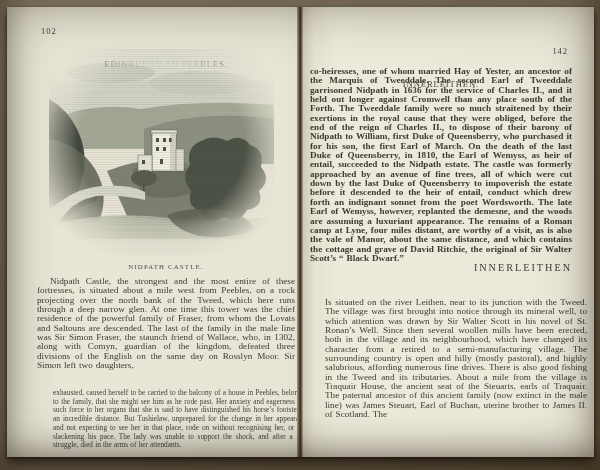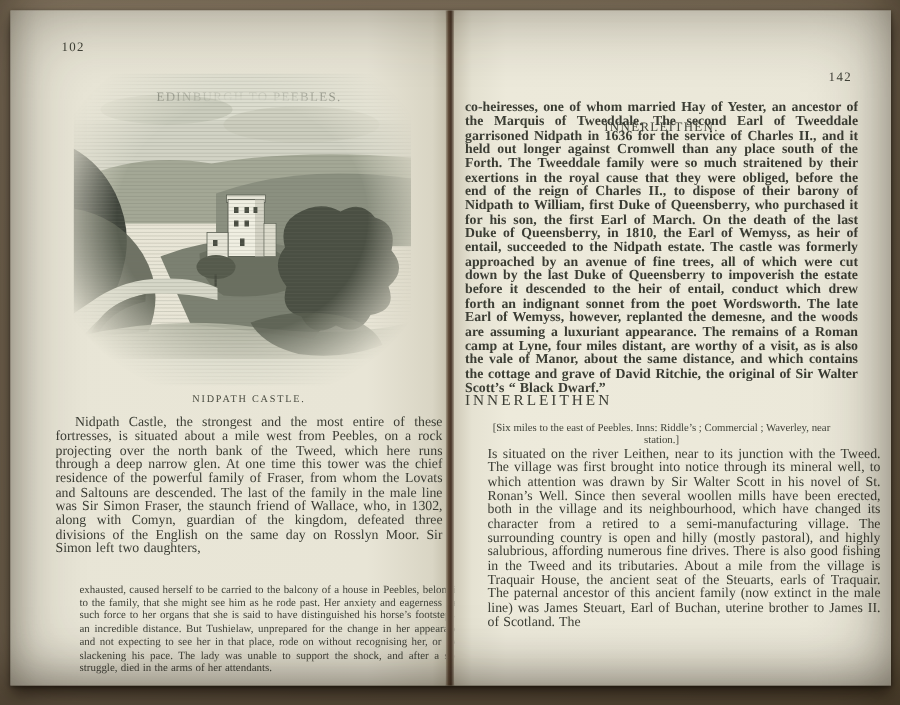--- a/index.html
+++ b/index.html
@@ -13,41 +13,42 @@
     box-shadow:inset 0 0 55px rgba(35,25,12,.5), inset 0 -18px 30px rgba(25,18,8,.35);}
   .book{
     position:absolute;left:7px;top:7px;right:6px;bottom:13px;
     background:#e9e6d7;
     box-shadow:0 6px 10px rgba(15,10,4,.72), 0 1px 3px rgba(0,0,0,.6), inset 0 0 8px rgba(70,55,35,.35);
   }
   .page{position:absolute;top:0;bottom:0;color:#3a3c33;}
   .page.left{
     left:0;width:290px;
     background:linear-gradient(to right,#e2dfcf 0%,#e9e6d7 6%,#e8e5d6 82%,#d9d5c4 97%,#c8c3b0 100%);
+    padding-left:48px;
   }
   .page.right{
     left:296px;right:0;
     background:linear-gradient(to right,#cfcab8 0%,#e5e2d2 4%,#edeadb 12%,#ebe8d9 100%);
   }
   .spine{position:absolute;left:290px;top:0;bottom:0;width:6px;
     background:linear-gradient(to right,#b0a894 0%,#5c4836 35%,#443226 62%,#b7af9c 100%);}
   .hdr{position:absolute;height:12px;font-size:8.6px;letter-spacing:.9px;color:#42443a;}
   .hdr .runtitle{display:block;width:100%;text-align:center;margin-top:33px;}
   .hdr .pagenum{position:absolute;top:0;}
   .bodytext{
     margin:0;position:absolute;text-align:justify;
     font-size:9.2px;line-height:9.35px;word-spacing:.6px;color:#3b3d34;overflow:hidden;
   }
   .ital{}
   .caption{position:absolute;text-align:center;font-size:6.8px;letter-spacing:1.2px;color:#4a4c41;}
   .footnote{
     margin:16px;position:absolute;text-align:justify;
     font-size:7.3px;line-height:8.7px;word-spacing:.3px;color:#41433a;overflow:hidden;
   }
-  .sechead{margin:0;position:absolute;text-align:left;font-weight:normal;
+  .sechead{margin:0;position:absolute;text-align:right;font-weight:normal;
     font-size:10.2px;letter-spacing:2px;color:#3b3d34;}
   .innsnote{margin:0;position:absolute;text-align:center;
     font-size:7.2px;line-height:8.2px;color:#41433a;}
   
   .page.left .hdr{top:19px;left:30px;width:258px;}
   .page.left .pagenum{left:4px;}
   .engraving{position:absolute;left:42px;top:42px;width:225px;height:208px;}
   .engraving svg{display:block;width:100%;height:100%;}
   .caption{top:256px;left:30px;width:258px;}
   .leftpara{top:270px;left:30px;width:258px;height:97px;text-indent:13px;}
@@ -137,19 +138,18 @@
     <div class="page right">
       <div class="hdr">
         <span class="runtitle">INNERLEITHEN.</span>
         <span class="pagenum">142</span>
       </div>
 
       <p class="bodytext rp1">co-heiresses, one of whom married Hay of Yester, an ancestor of the Marquis of Tweeddale. The second Earl of Tweeddale garrisoned Nidpath in 1636 for the service of Charles II., and it held out longer against Cromwell than any place south of the Forth. The Tweeddale family were so much straitened by their exertions in the royal cause that they were obliged, before the end of the reign of Charles II., to dispose of their barony of Nidpath to William, first Duke of Queensberry, who purchased it for his son, the first Earl of March. On the death of the last Duke of Queensberry, in 1810, the Earl of Wemyss, as heir of entail, succeeded to the Nidpath estate. The castle was formerly approached by an avenue of fine trees, all of which were cut down by the last Duke of Queensberry to impoverish the estate before it descended to the heir of entail, conduct which drew forth an indignant sonnet from the poet Wordsworth. The late Earl of Wemyss, however, replanted the demesne, and the woods are assuming a luxuriant appearance. The remains of a Roman camp at Lyne, four miles distant, are worthy of a visit, as is also the vale of Manor, about the same distance, and which contains the cottage and grave of David Ritchie, the original of Sir Walter Scott’s “ Black Dwarf.”</p>
 
       <h2 class="sechead">INNERLEITHEN</h2>
 
-      <p class="innsnote"><span>[Six miles to the east of Peebles. </span><span class="ital">Inns:</span><span> Riddle’s ; Commercial ; Waverley, near station.]</span></p>
 
       <p class="bodytext rp2"><span>Is situated on the river Leithen, near to its junction with the Tweed. The village was first brought into notice through its mineral well, to which attention was drawn by Sir Walter Scott in his novel of </span><span class="ital">St. Ronan’s Well</span><span>. Since then several woollen mills have been erected, both in the village and its neighbourhood, which have changed its character from a retired to a semi-manufacturing village. The surrounding country is open and hilly (mostly pastoral), and highly salubrious, affording numerous fine drives. There is also good fishing in the Tweed and its tributaries. About a mile from the village is Traquair House, the ancient seat of the Steuarts, earls of Traquair. The paternal ancestor of this ancient family (now extinct in the male line) was James Steuart, Earl of Buchan, uterine brother to James II. of Scotland. The</span></p>
     </div>
 
   </div>
 </div>
 
 </body></html>

